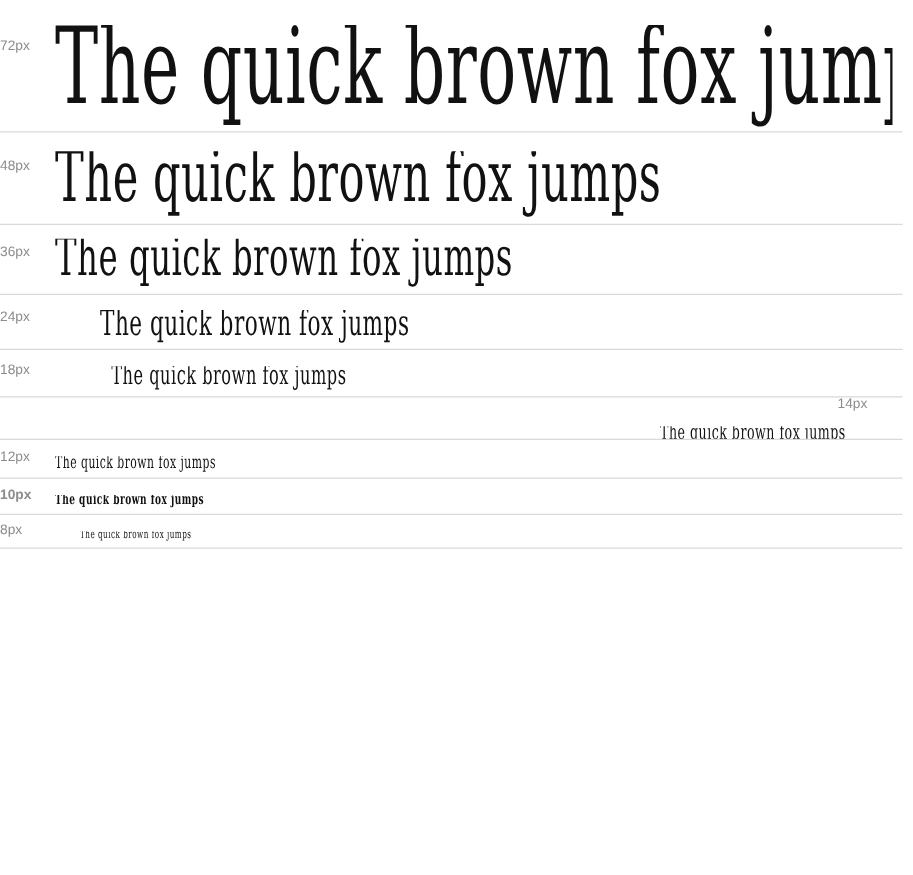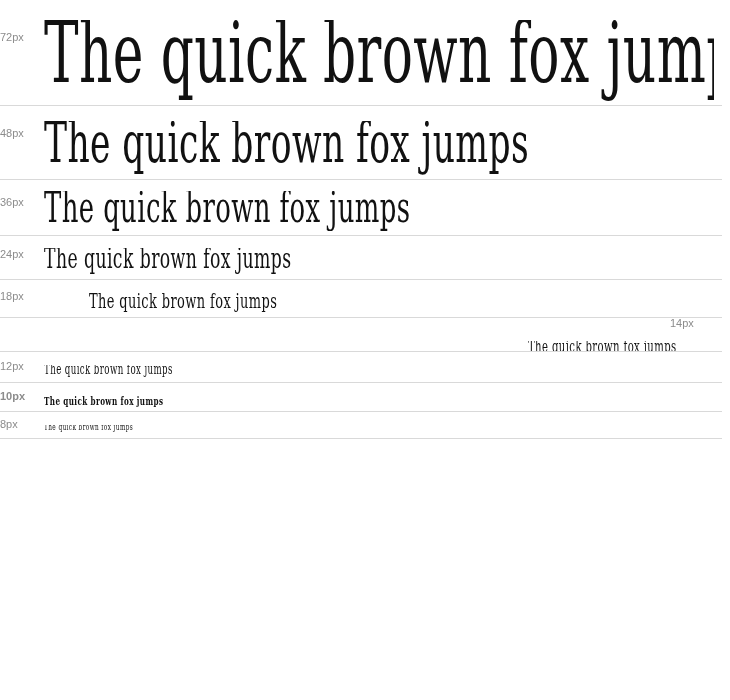--- a/index.html
+++ b/index.html
@@ -63,26 +63,26 @@
   .r3 .sample { font-size: 24px; }
   .r4 .sample { font-size: 18px; }
   .r5 .sample { font-size: 14px; }
   .r6 .sample { font-size: 12px; }
   .r7 .sample { font-size: 10px; }
   .r8 .sample { font-size: 8px; }
 
   .r0 { height: 106px; }
   .r1 { height: 74px; }
   .r2 { height: 56px; }
-  .r3 { height: 44px; }
+  .r3 { height: 44px; gap: 36px; }
   .r4 { height: 38px; gap: 45px; }
   .r5 { height: 34px; flex-direction: column; }
   .r6 { height: 31px; }
   .r7 { height: 29px; font-weight: bold; }
-  .r8 { height: 27px; }
+  .r8 { height: 27px; gap: 20px; }
 
   .r0 .size-label { padding-bottom: 62px; }
   .r1 .size-label { padding-bottom: 40px; }
   .r2 .size-label { padding-bottom: 27px; }
   .r3 .size-label { padding-bottom: 19px; }
   .r4 .size-label { padding-bottom: 15px; }
   .r5 .size-label { padding-bottom: 12px; }
   .r6 .size-label { padding-bottom: 10px; }
   .r7 .size-label { padding-bottom: 9px; }
   .r8 .size-label { padding-bottom: 8px; }

